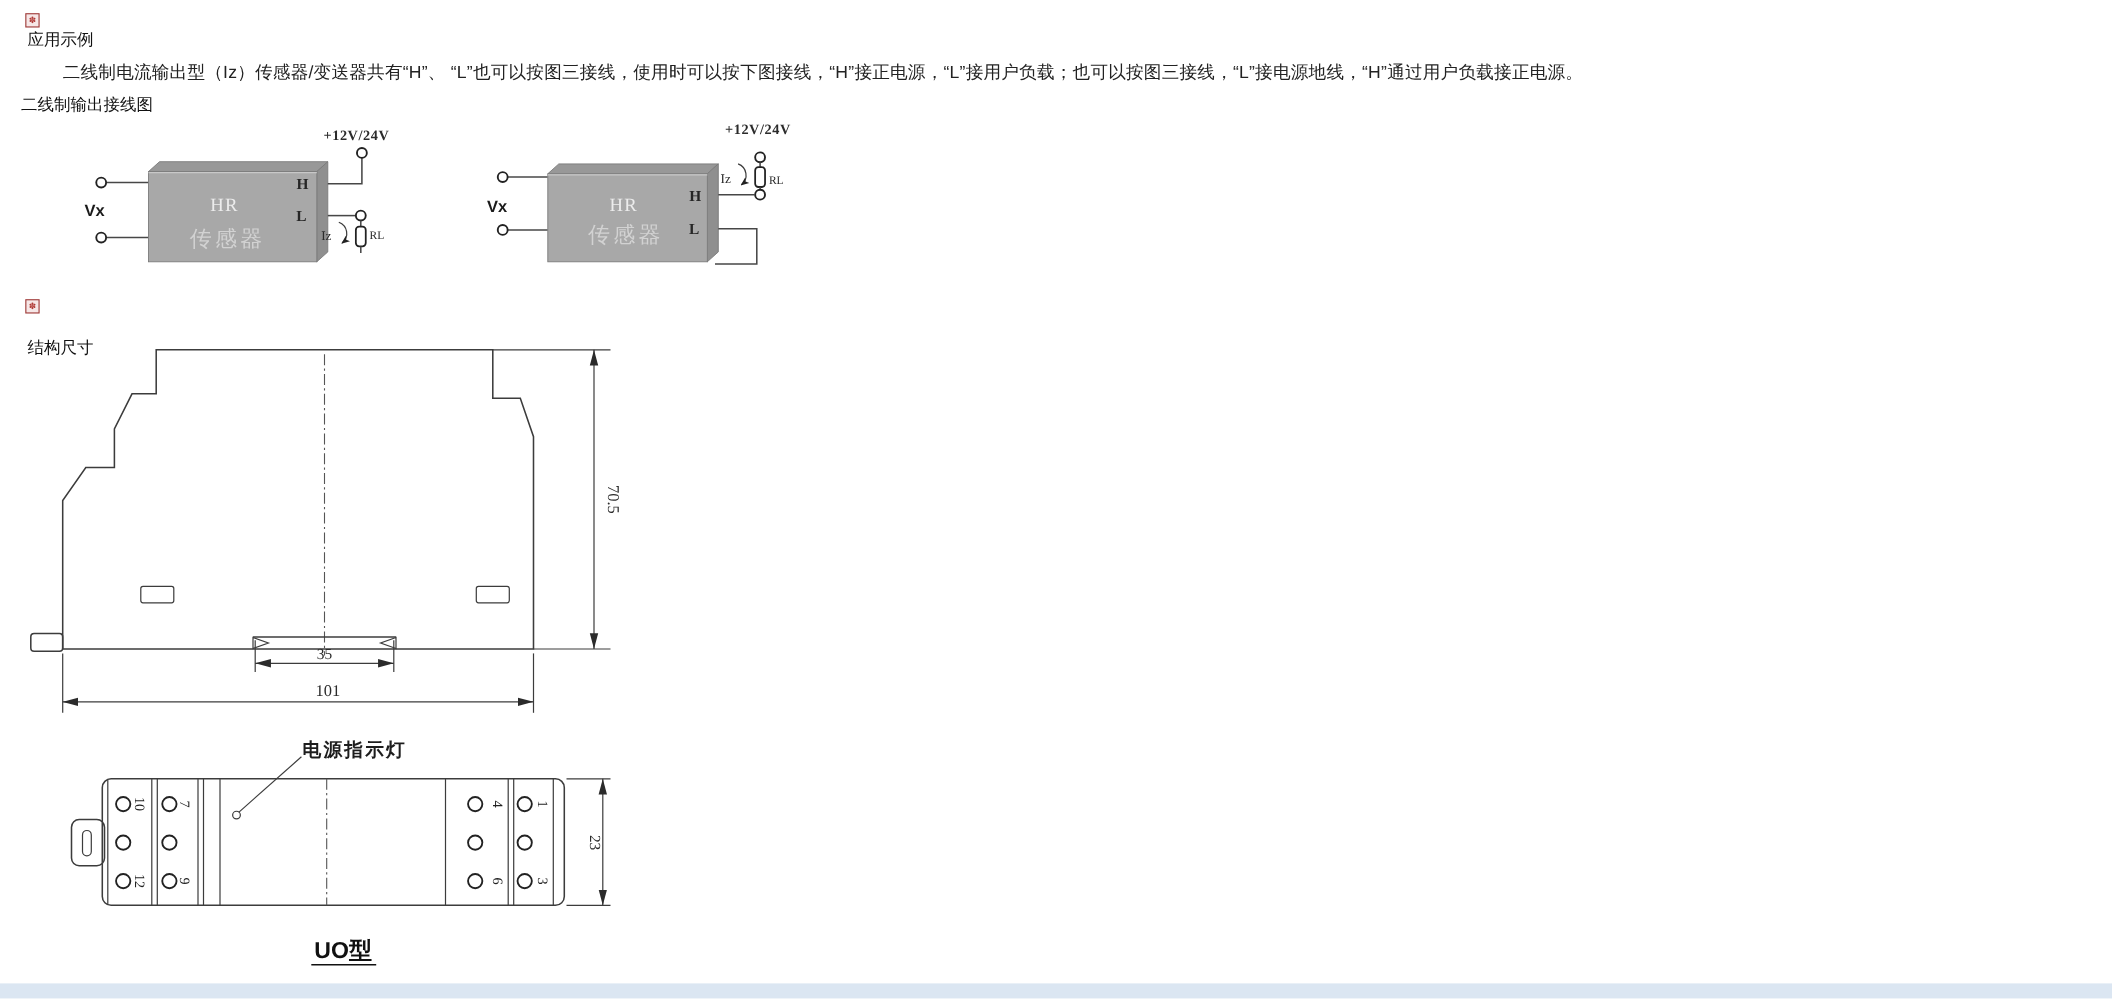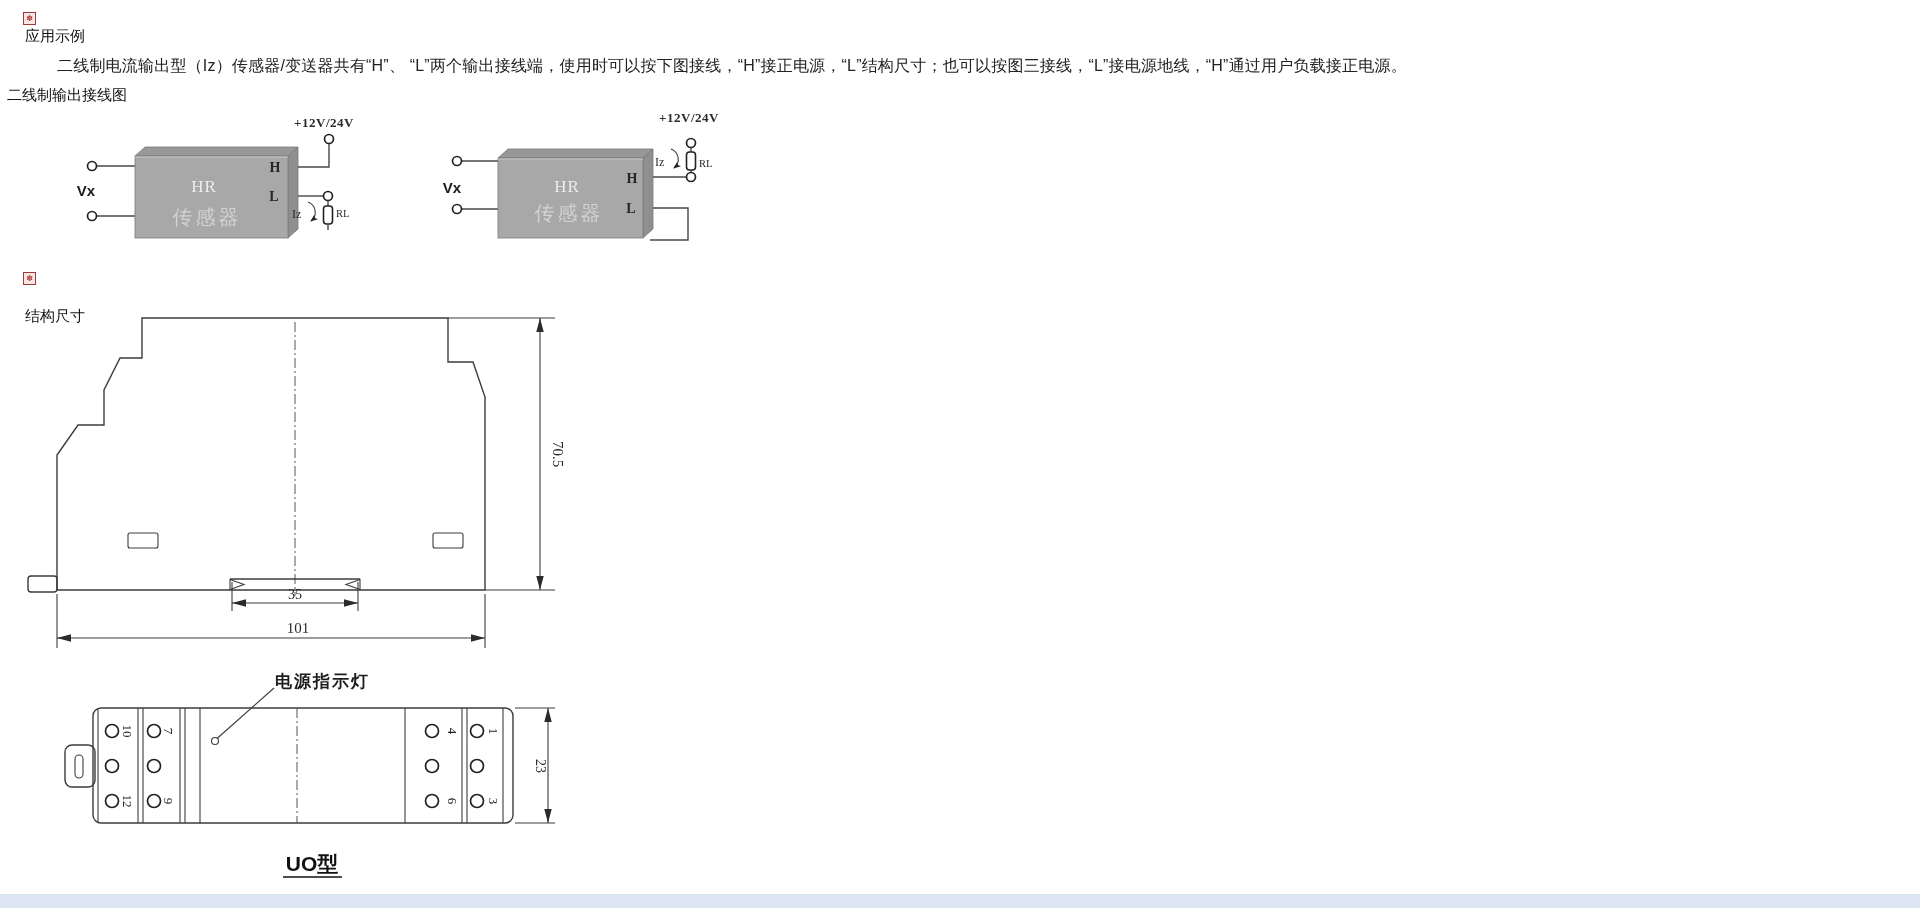--- a/index.html
+++ b/index.html
@@ -38,22 +38,22 @@
 </style>
 </head>
 <body>
 
 <div id="page">
 
   <div class="abs marker" style="left:23px;top:12px;">
     <span>✽</span>
   </div>
   <div class="abs h1" style="left:25px;top:27px;">应用示例</div>
-  <div class="abs para" style="left:25px;top:56px;width:1640px;">二线制电流输出型（Iz）传感器/变送器共有“H”、 “L”两个输出接线端，使用时可以按下图接线，“H”接正电源，“L”结构尺寸；也可以按图三接线，“L”接电源地线，“H”通过用户负载接正电源。</div>
-  <div class="abs h1" style="left:7px;top:86px;">二线制输出接线图</div>
+  <div class="abs para" style="left:25px;top:56px;width:1640px;">二线制电流输出型（Iz）传感器/变送器共有“H”、 “L”也可以按图三接线，使用时可以按下图接线，“H”接正电源，“L”接用户负载；也可以按图三接线，“L”接电源地线，“H”通过用户负载接正电源。</div>
+  <div class="abs h1" style="left:19px;top:86px;">二线制输出接线图</div>
 
   <svg class="abs" style="left:40px;top:100px;" width="720" height="150" viewBox="0 0 720 150">
     <defs>
       <marker id="curarrow" viewBox="0 0 8 8" refX="7" refY="4" markerWidth="7" markerHeight="7" orient="auto">
         <path d="M8,4 L0,0.8 L2,4 L0,7.2 Z" fill="#222"></path>
       </marker>
     </defs>
 
     <g>
 

